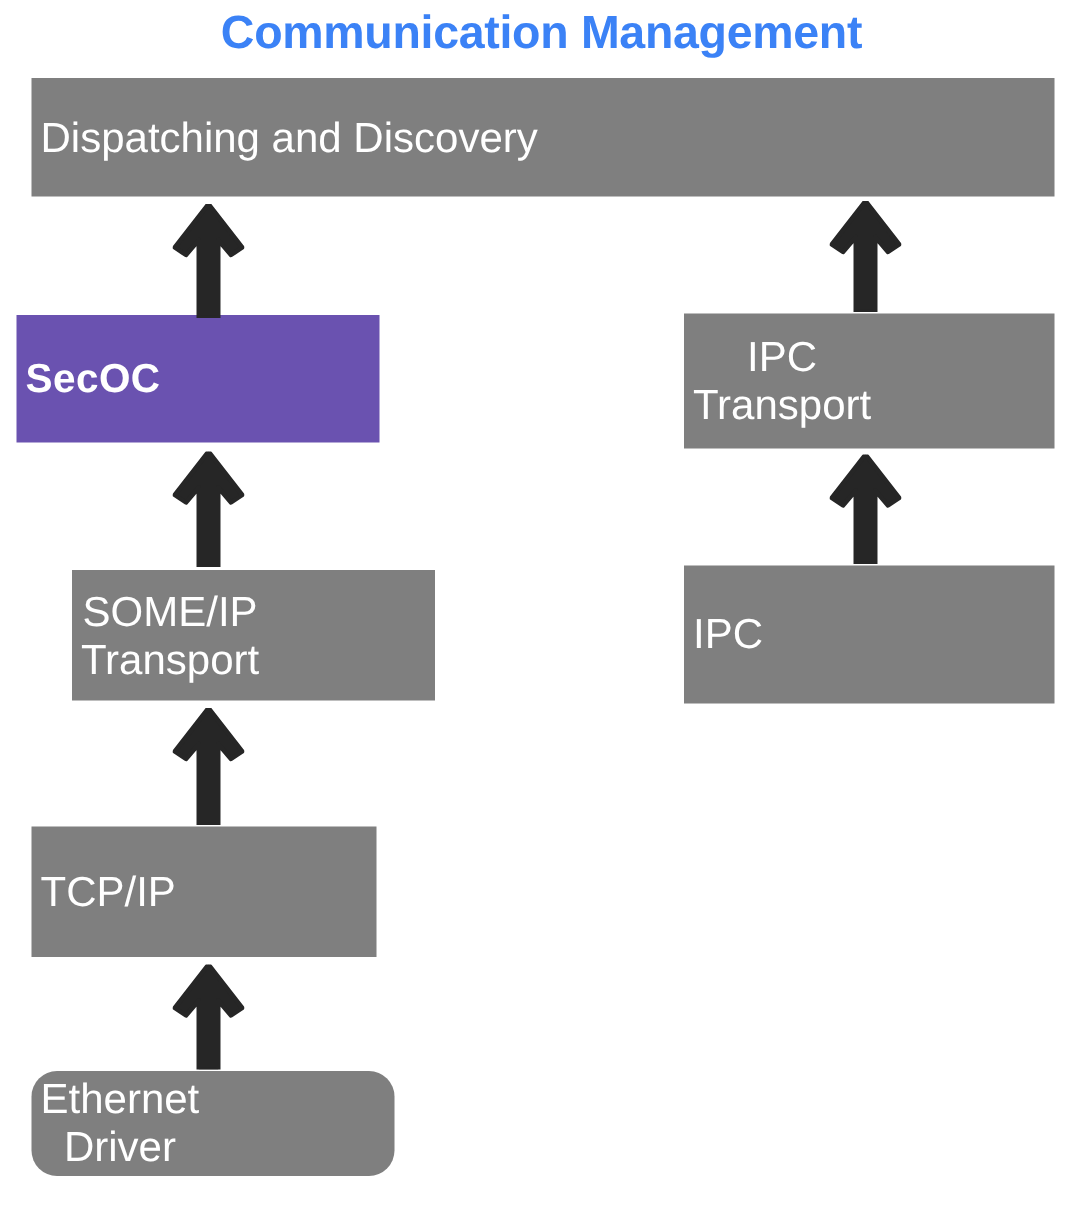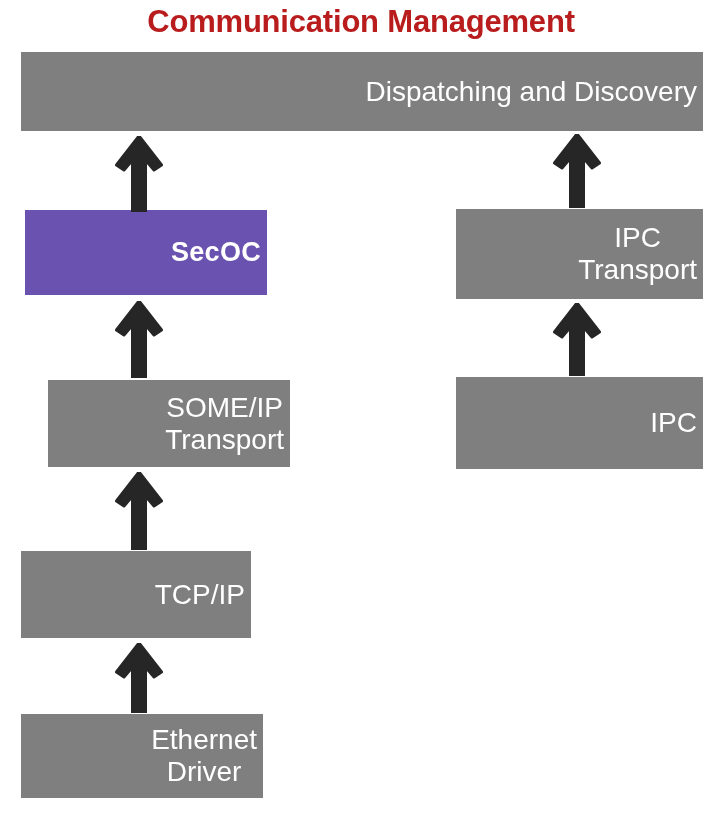--- a/index.html
+++ b/index.html
@@ -20,30 +20,30 @@
   .diagram-title {
     position: absolute;
     left: 0;
     top: 0;
     width: 722px;
     height: 44px;
     line-height: 44px;
     text-align: center;
     font-size: 31px;
     font-weight: bold;
-    color: #b91c1c;
+    color: #3b82f6;
     letter-spacing: -0.2px;
     white-space: nowrap;
   }
   .node {
     position: absolute;
     box-sizing: border-box;
     display: flex;
     align-items: center;
-    justify-content: flex-end;
+    justify-content: flex-start;
     text-align: center;
     color: #ffffff;
     font-size: 28px;
     line-height: 1.14;
     font-weight: normal;
   }
   .node.gray  { background: #7f7f7f; }
   .node.purple{ background: #6a52b0; }
   .node.emphasis {
     font-weight: bold;
@@ -67,31 +67,31 @@
 <body>
 
 <div id="canvas">
 
   <div class="diagram-title">Communication Management</div>
 
   <div id="nodes-layer">
       <div class="node gray" style="left: 21px; top: 52px; width: 682px; height: 79px;">
         <span class="node-label">Dispatching and Discovery</span>
       </div>
-      <div class="node purple emphasis" style="left: 25px; top: 210px; width: 242px; height: 85px;">
+      <div class="node purple emphasis" style="left: 11px; top: 210px; width: 242px; height: 85px;">
         <span class="node-label">SecOC</span>
       </div>
       <div class="node gray" style="left: 21px; top: 380px; width: 242px; height: 87px; margin-left: 27px;">
         <span class="node-label">SOME/IP
 Transport</span>
       </div>
       <div class="node gray" style="left: 21px; top: 551px; width: 230px; height: 87px;">
         <span class="node-label">TCP/IP</span>
       </div>
-      <div class="node gray" style="left: 21px; top: 714px; width: 242px; height: 84px;">
+      <div class="node gray" style="left: 21px; top: 714px; width: 242px; height: 70px; border-radius: 17px;">
         <span class="node-label">Ethernet
 Driver</span>
       </div>
       <div class="node gray" style="left: 456px; top: 209px; width: 247px; height: 90px;">
         <span class="node-label">IPC
 Transport</span>
       </div>
       <div class="node gray" style="left: 456px; top: 377px; width: 247px; height: 92px;">
         <span class="node-label">IPC</span>
       </div>

